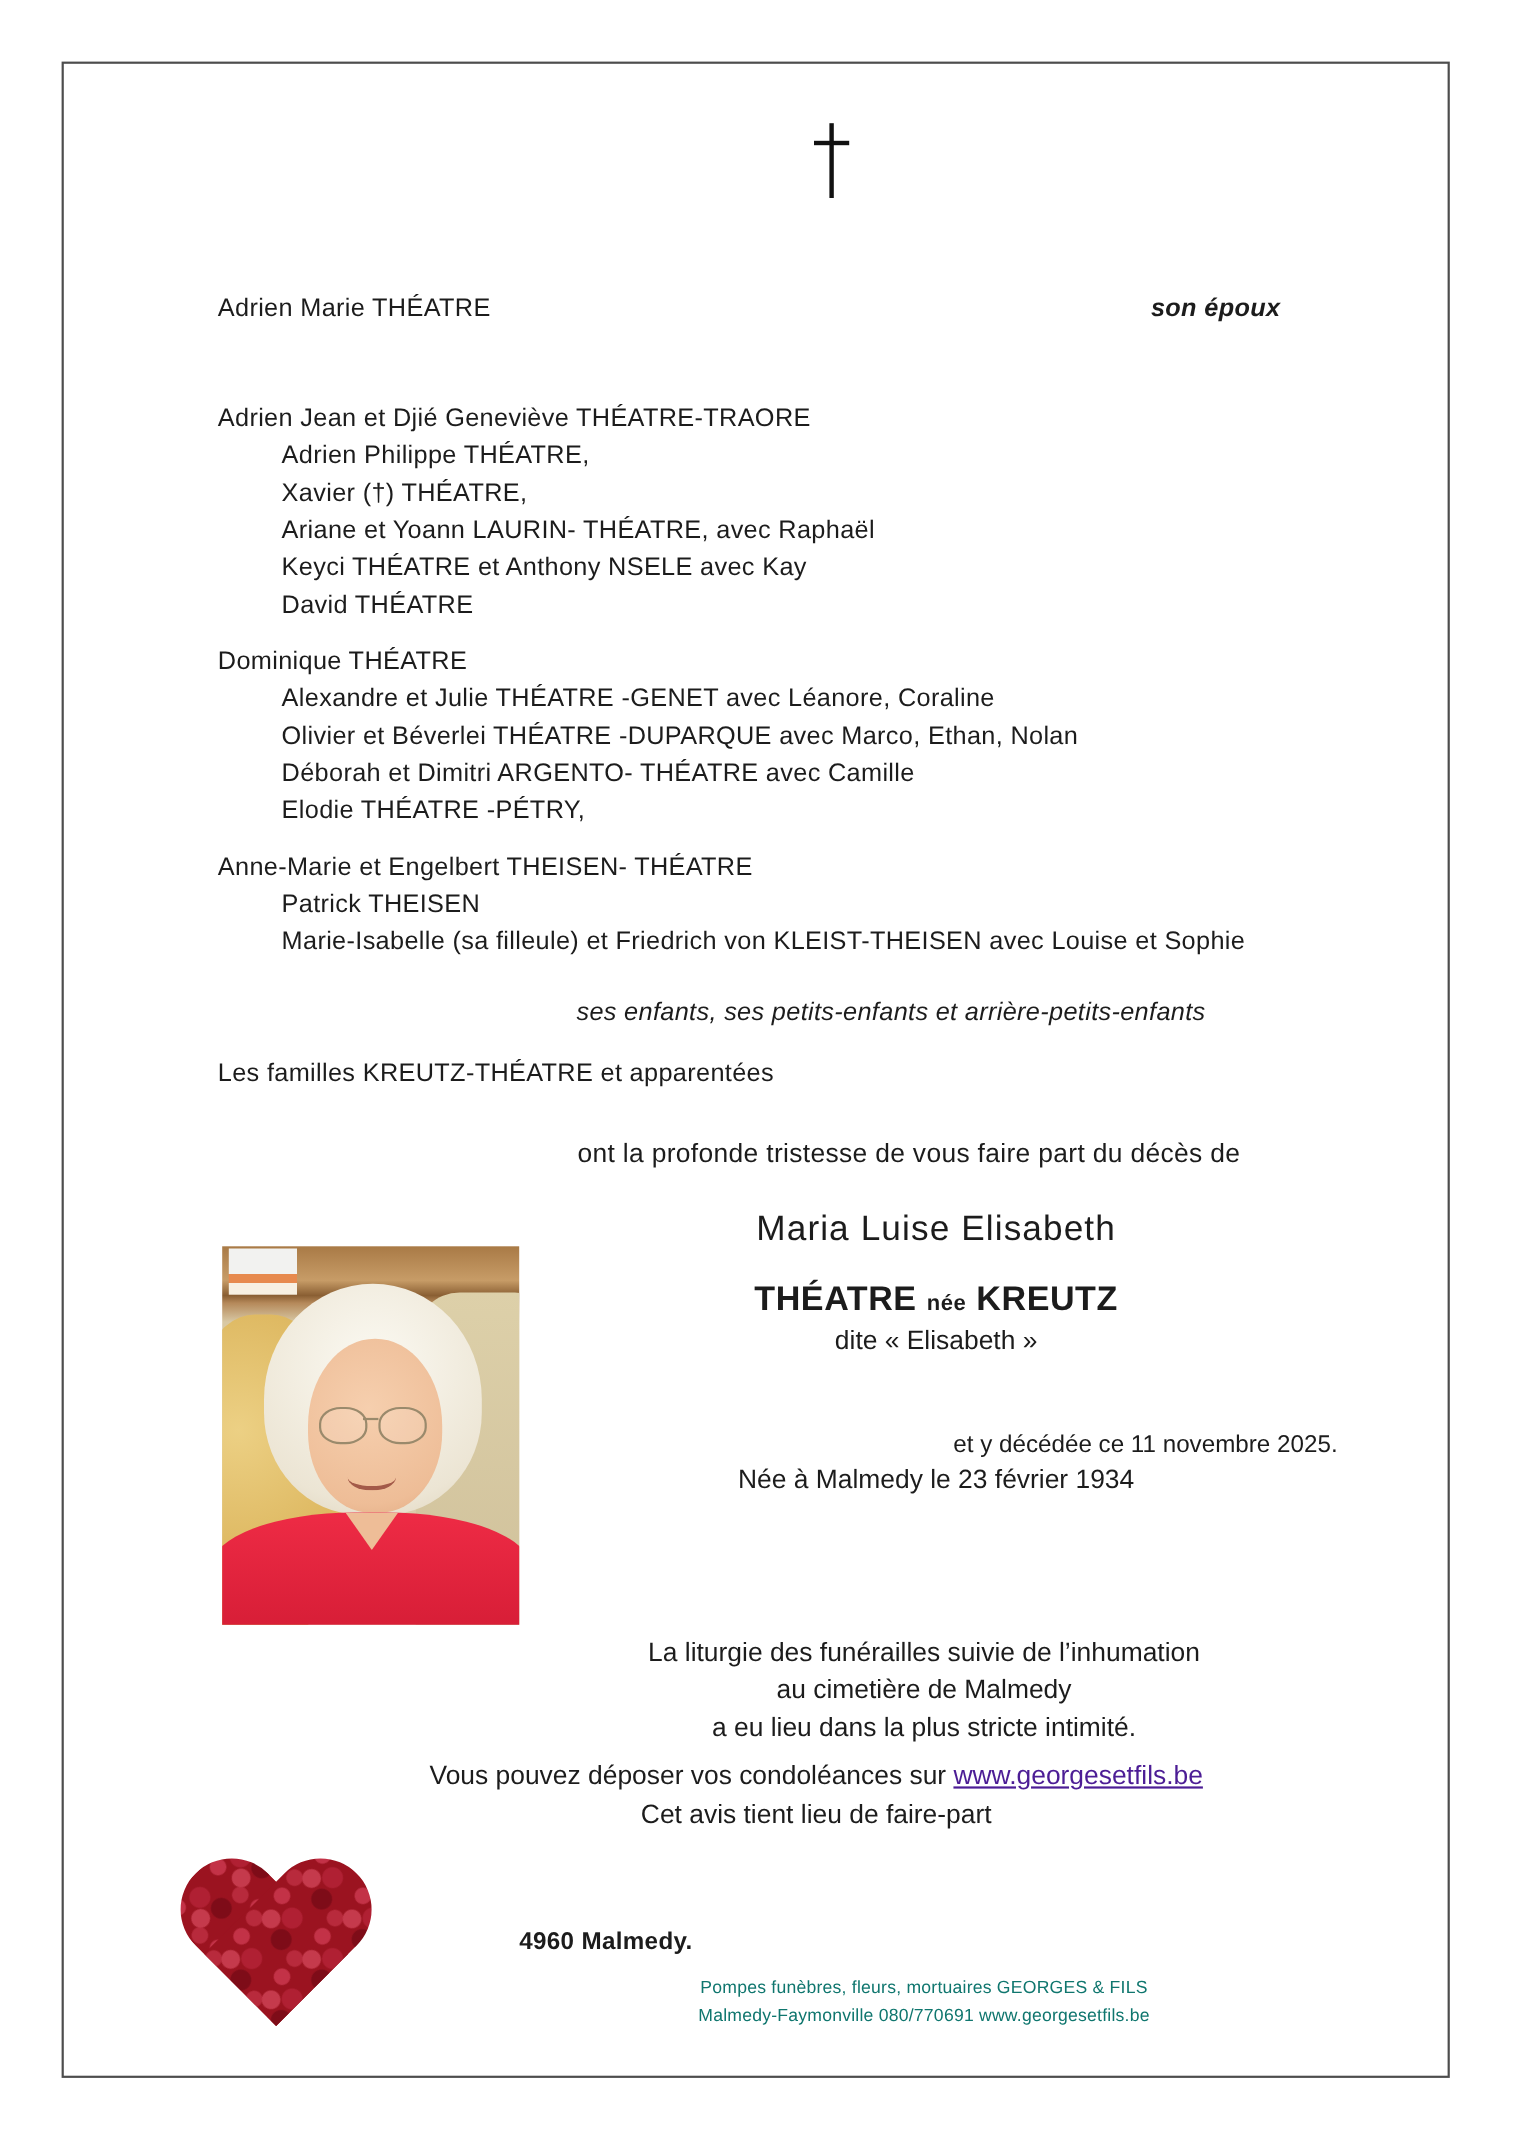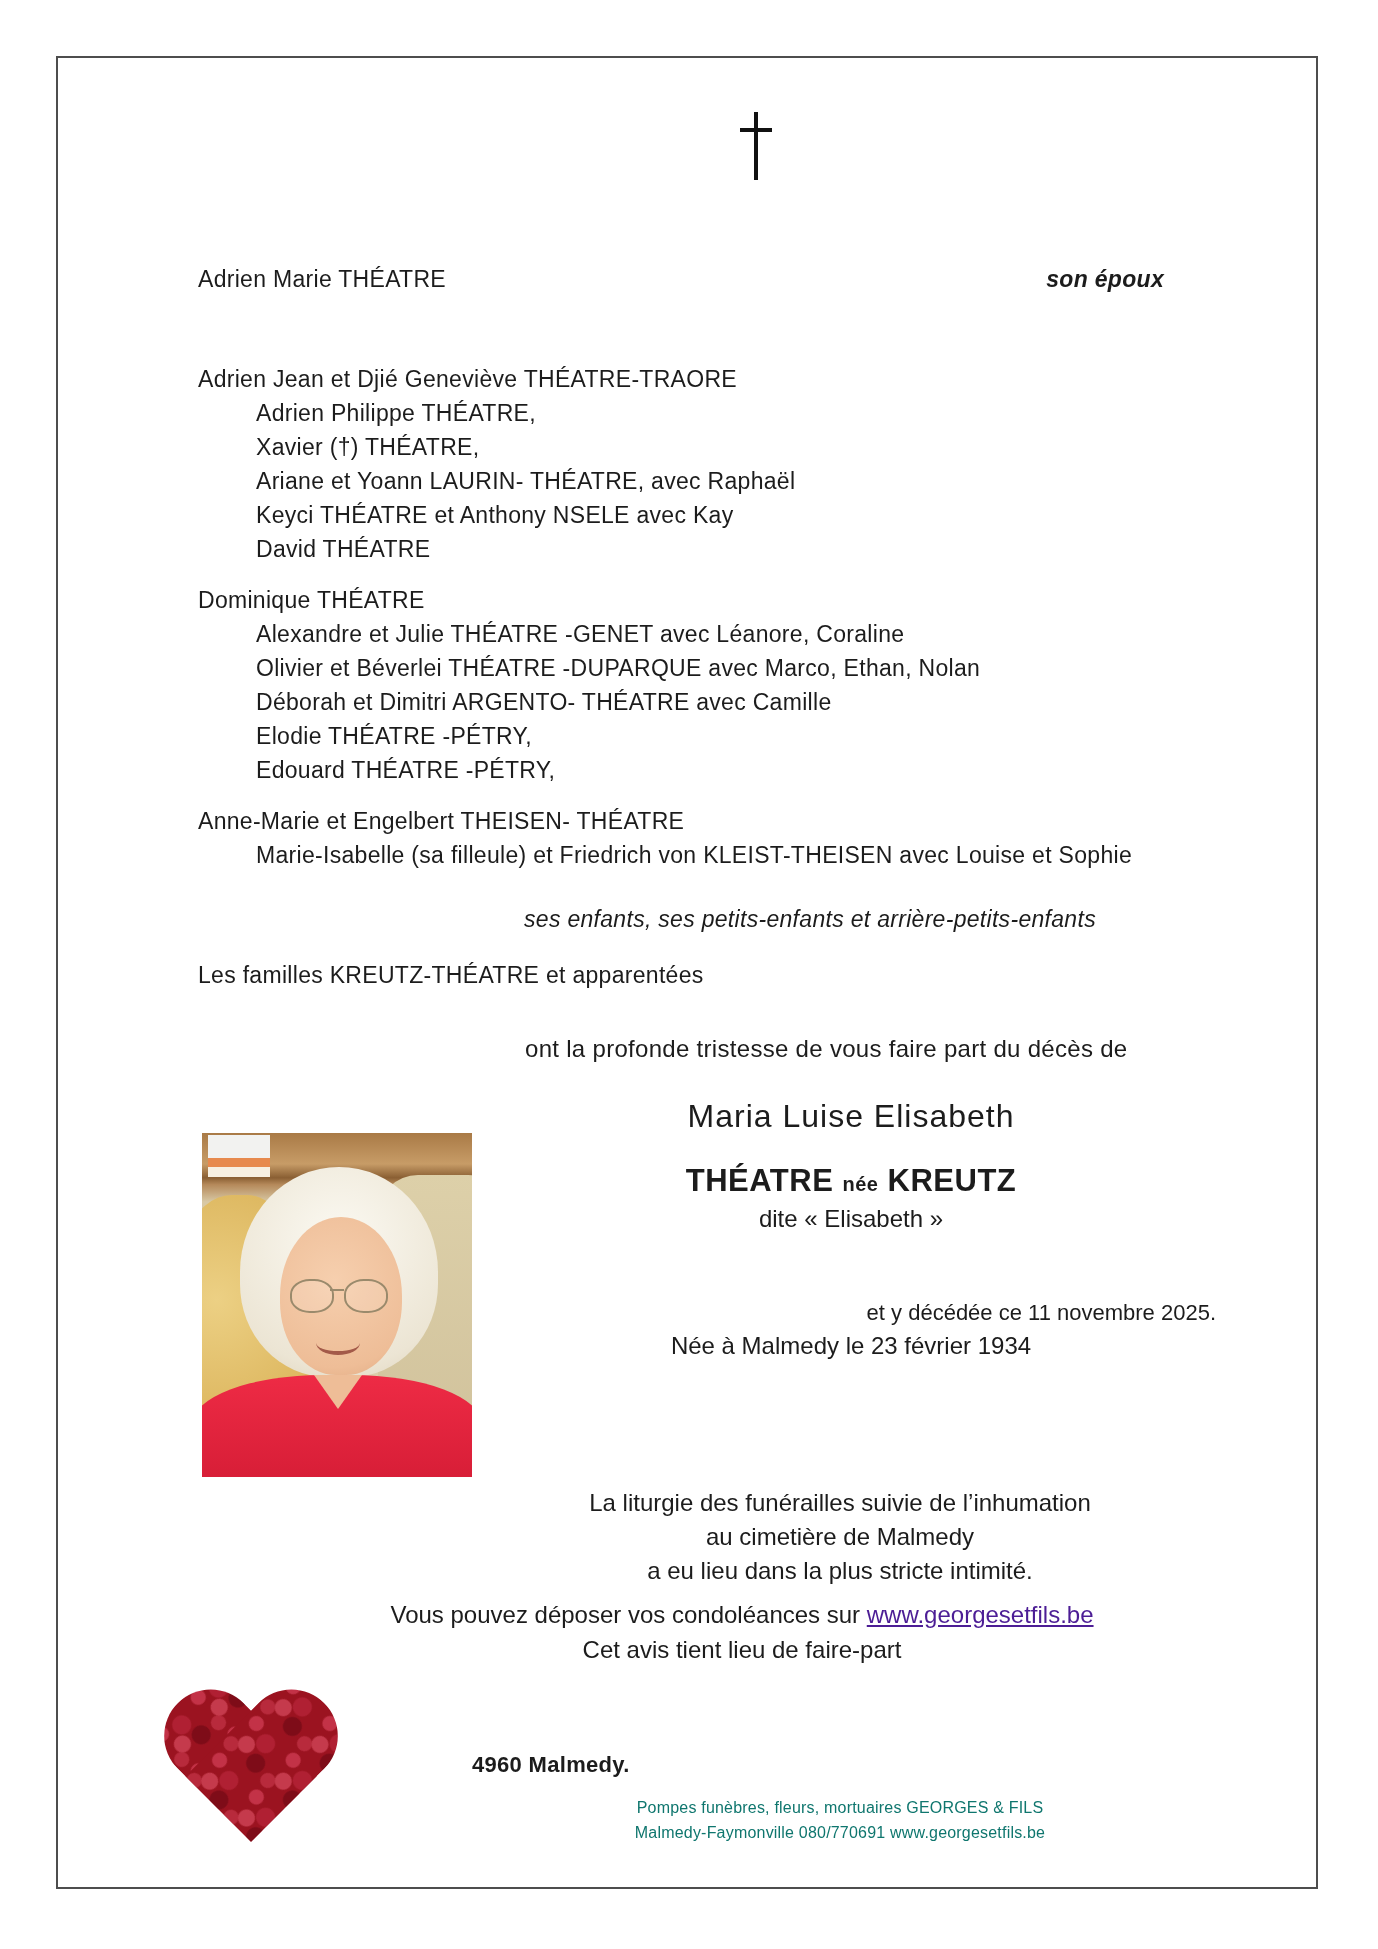--- a/index.html
+++ b/index.html
@@ -96,24 +96,24 @@
       <div class="member">Ariane et Yoann LAURIN- THÉATRE, avec Raphaël</div>
       <div class="member">Keyci THÉATRE et Anthony NSELE avec Kay</div>
       <div class="member">David THÉATRE</div>
     </div>
     <div class="group">
       <div>Dominique THÉATRE</div>
       <div class="member">Alexandre et Julie THÉATRE -GENET avec Léanore, Coraline</div>
       <div class="member">Olivier et Béverlei THÉATRE -DUPARQUE avec Marco, Ethan, Nolan</div>
       <div class="member">Déborah et Dimitri ARGENTO- THÉATRE avec Camille</div>
       <div class="member">Elodie THÉATRE -PÉTRY,</div>
-      <div class="member">Edouard THÉATRE -PÉTRY,</div>
     </div>
     <div class="group">
       <div>Anne-Marie et Engelbert THEISEN- THÉATRE</div>
+      <div class="member">Patrick THEISEN</div>
       <div class="member">Marie-Isabelle (sa filleule) et Friedrich von KLEIST-THEISEN  avec Louise et Sophie</div>
     </div>
   </div>
 
   <div class="relation-line">ses enfants, ses petits-enfants et arrière-petits-enfants</div>
   <div class="families-line body-text">Les familles KREUTZ-THÉATRE et apparentées</div>
 
   <div class="announce">ont la profonde tristesse de vous faire part du décès de</div>
 
   <div class="photo">

